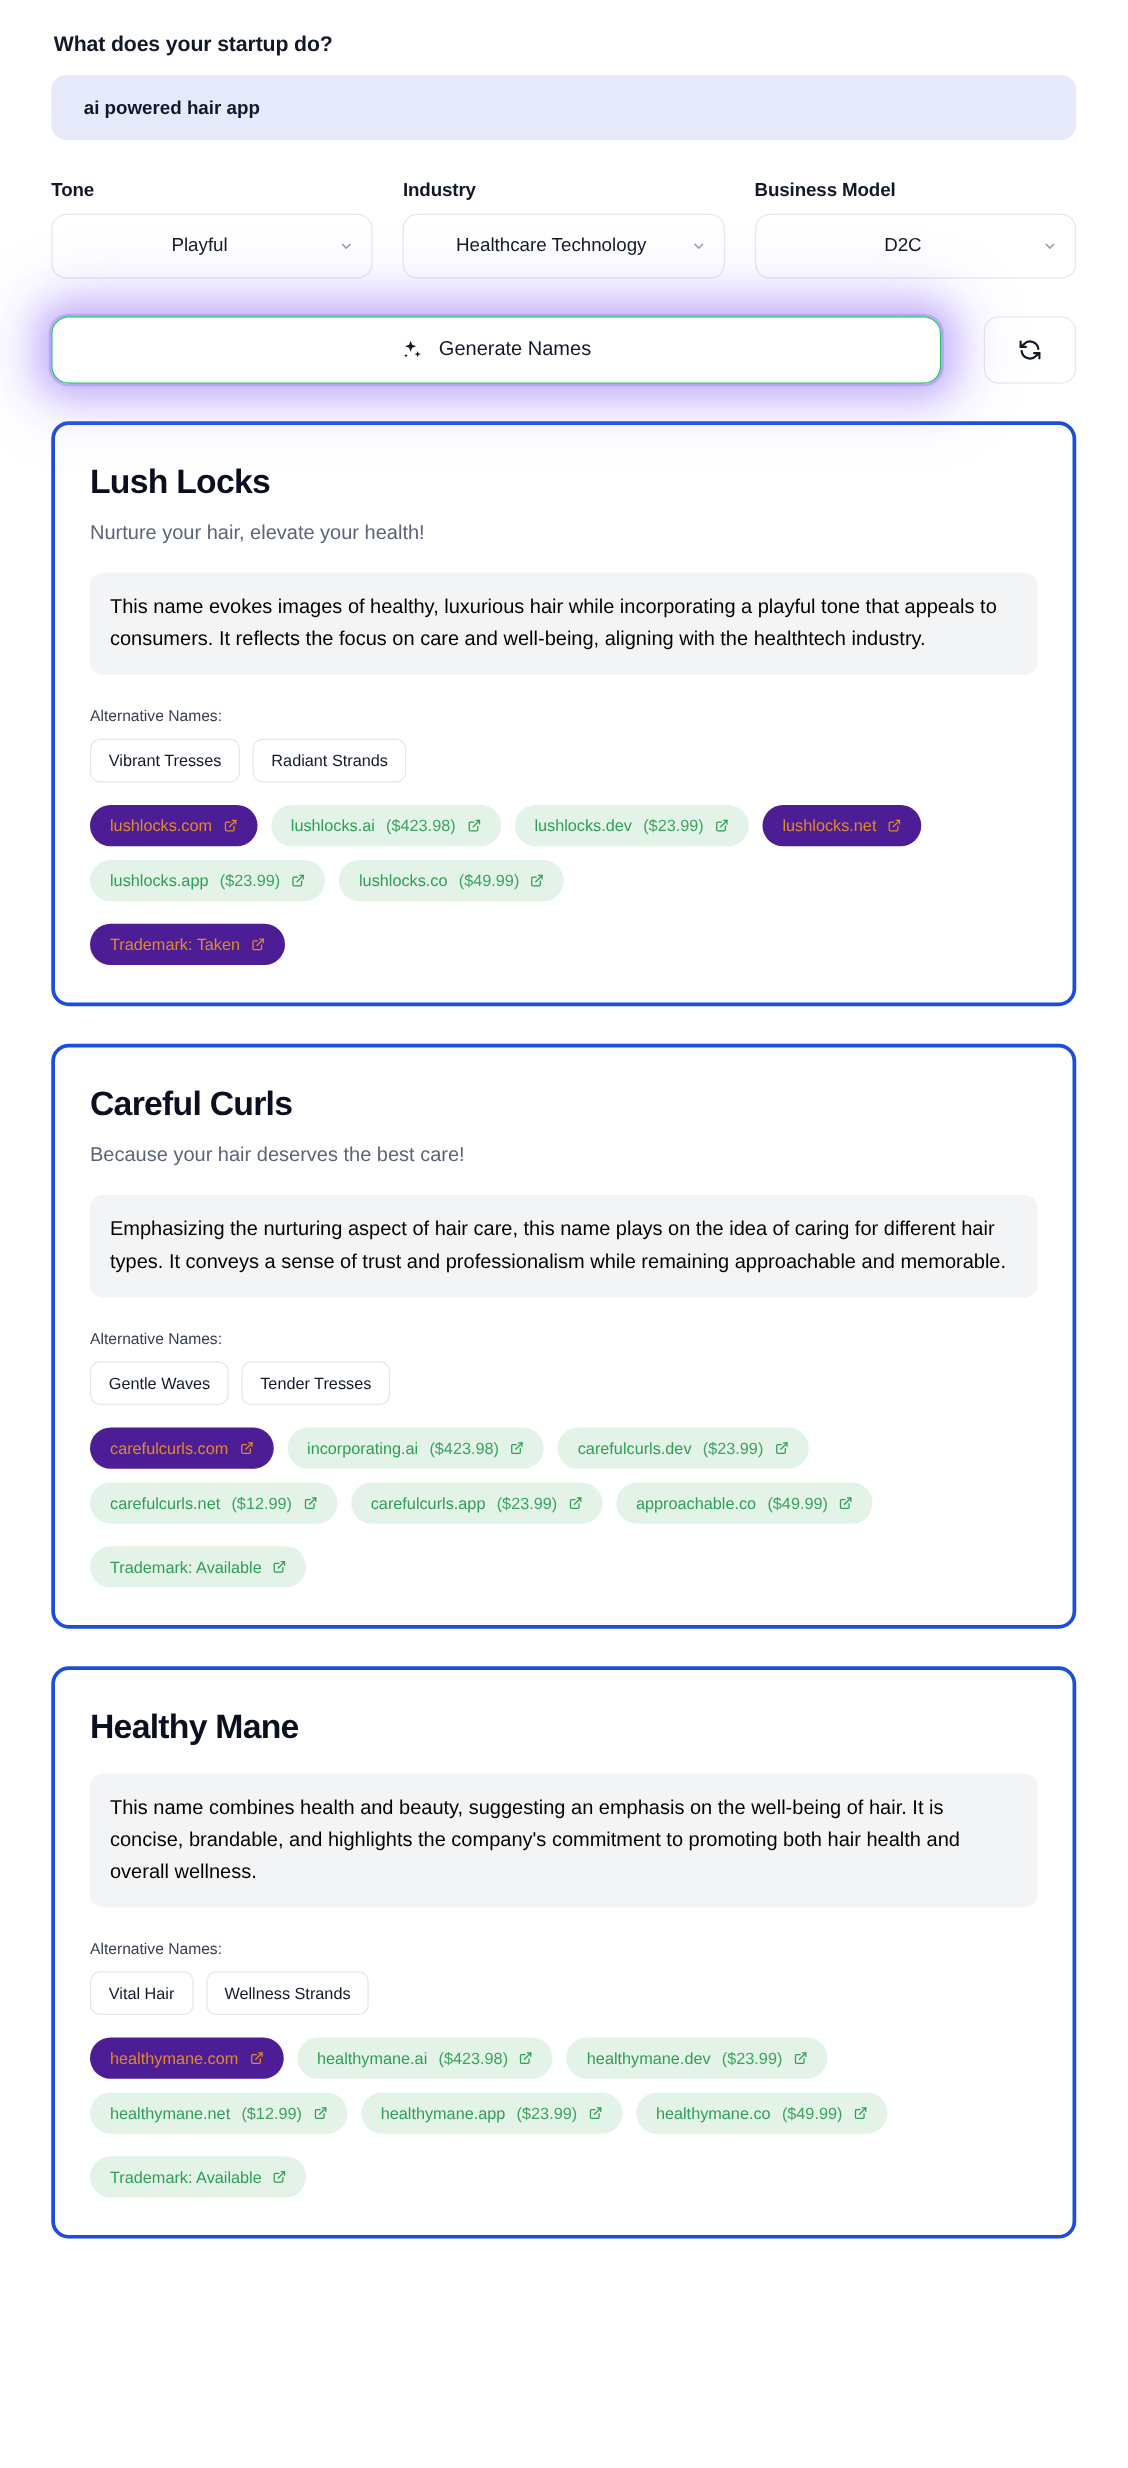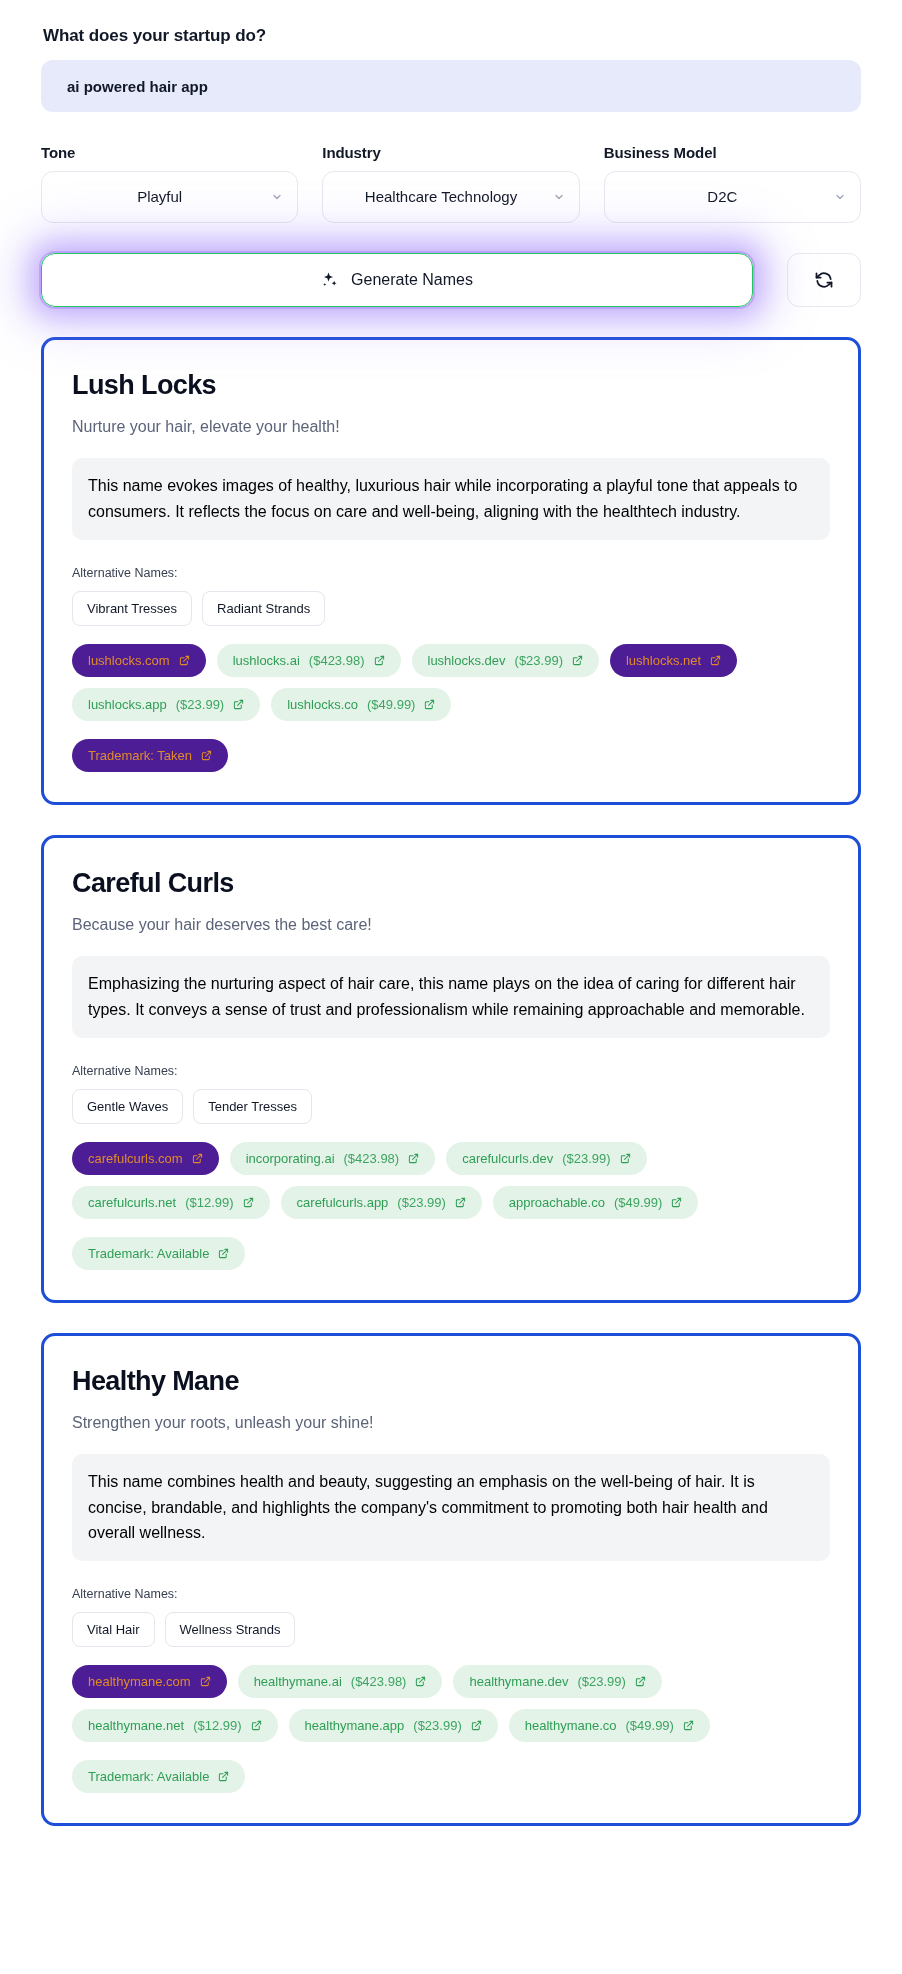--- a/index.html
+++ b/index.html
@@ -454,21 +454,20 @@
                 <path d="M18 13v6a2 2 0 0 1-2 2H5a2 2 0 0 1-2-2V8a2 2 0 0 1 2-2h6"></path>
                 <polyline points="15 3 21 3 21 9"></polyline>
                 <line x1="10" y1="14" x2="21" y2="3"></line>
               </svg>
             </span>
           </div>
         </div>
       </div>
       <div class="card">
         <div class="card-title">Healthy Mane</div>
-        <div class="card-tagline">Strengthen your roots, unleash your shine!</div>
         <div class="desc-box">
           <div class="desc-text">This name combines health and beauty, suggesting an emphasis on the well-being of hair. It is concise, brandable, and highlights the company's commitment to promoting both hair health and overall wellness.</div>
         </div>
         <div class="alt-label">Alternative Names:</div>
         <div class="alt-row">
           <button class="alt-chip">Vital Hair</button>
           <button class="alt-chip">Wellness Strands</button>
         </div>
         <div class="domain-row">
           <div class="chip taken">

